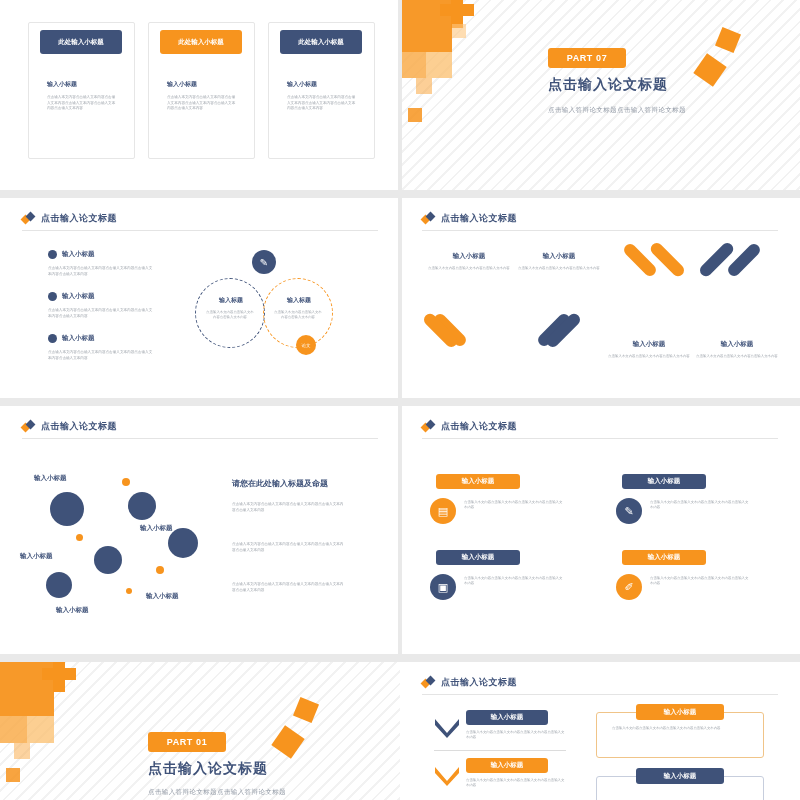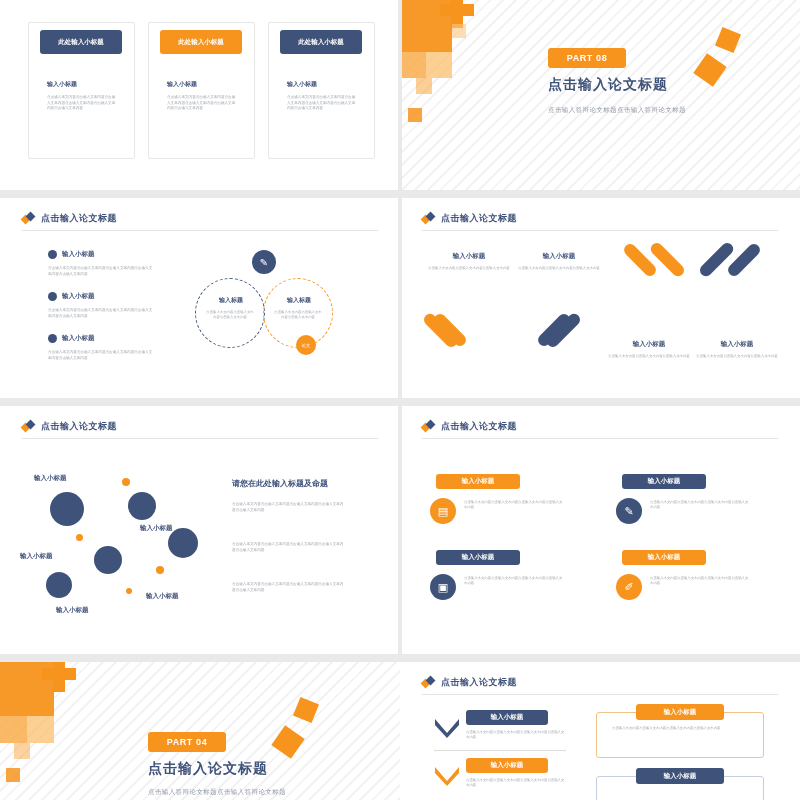--- a/index.html
+++ b/index.html
@@ -72,21 +72,21 @@
   <div style="position:absolute;left:0;top:52px;width:26px;height:26px;background:#f9a741;opacity:.8;"></div>
   <div style="position:absolute;left:26px;top:52px;width:26px;height:26px;background:#fbbf6e;opacity:.75;"></div>
   <div style="position:absolute;left:16px;top:78px;width:16px;height:16px;background:#f9a741;opacity:.55;"></div>
   <div style="position:absolute;left:8px;top:108px;width:14px;height:14px;background:#f7941e;opacity:.85;"></div>
   <div style="position:absolute;left:52px;top:24px;width:14px;height:14px;background:#fdc77f;opacity:.6;"></div>
 
   <div style="position:absolute;left:318px;top:30px;width:20px;height:20px;background:#f7941e;transform:rotate(22deg);"></div>
   <div style="position:absolute;left:298px;top:58px;width:24px;height:24px;background:#f7941e;transform:rotate(35deg);"></div>
 
   <div class="pill orng" style="position:absolute;left:148px;top:48px;width:78px;height:20px;font-size:9px;letter-spacing:.6px;">
-    <span>PART 08</span>
+    <span>PART 07</span>
   </div>
   <div style="position:absolute;left:148px;top:76px;font-size:14px;font-weight:bold;color:#3f5279;letter-spacing:1px;">点击输入论文标题</div>
   <div style="position:absolute;left:148px;top:106px;font-size:6.5px;color:#8f97a3;letter-spacing:.4px;">点击输入答辩论文标题点击输入答辩论文标题</div>
 </div>
 
 <div class="sep" style="left:0;top:190px;width:800px;height:8px;"></div>
 <div class="sep" style="left:398px;top:0;width:4px;height:190px;"></div>
 
 <div class="page" style="left:0;top:198px;width:400px;height:200px;">
   <div class="slide-head" style="left:22px;top:14px;">
@@ -264,21 +264,21 @@
   <div style="position:absolute;left:53px;top:-6px;width:12px;height:36px;background:#f7941e;"></div>
   <div style="position:absolute;left:0;top:54px;width:27px;height:27px;background:#f9a741;opacity:.8;"></div>
   <div style="position:absolute;left:27px;top:54px;width:27px;height:27px;background:#fbbf6e;opacity:.75;"></div>
   <div style="position:absolute;left:14px;top:81px;width:16px;height:16px;background:#f9a741;opacity:.5;"></div>
   <div style="position:absolute;left:6px;top:106px;width:14px;height:14px;background:#f7941e;opacity:.85;"></div>
 
   <div style="position:absolute;left:296px;top:38px;width:20px;height:20px;background:#f7941e;transform:rotate(22deg);"></div>
   <div style="position:absolute;left:276px;top:68px;width:24px;height:24px;background:#f7941e;transform:rotate(35deg);"></div>
 
   <div class="pill orng" style="position:absolute;left:148px;top:70px;width:78px;height:20px;font-size:9px;letter-spacing:.6px;">
-    <span>PART 04</span>
+    <span>PART 01</span>
   </div>
   <div style="position:absolute;left:148px;top:98px;font-size:14px;font-weight:bold;color:#3f5279;letter-spacing:1px;">点击输入论文标题</div>
   <div style="position:absolute;left:148px;top:126px;font-size:6.5px;color:#8f97a3;letter-spacing:.4px;">点击输入答辩论文标题点击输入答辩论文标题</div>
 </div>
 
 <div class="page" style="left:400px;top:662px;width:400px;height:138px;">
   <div class="slide-head" style="left:22px;top:14px;">
     <span class="dia">
         <i class="a"></i>
         <i class="b"></i>

